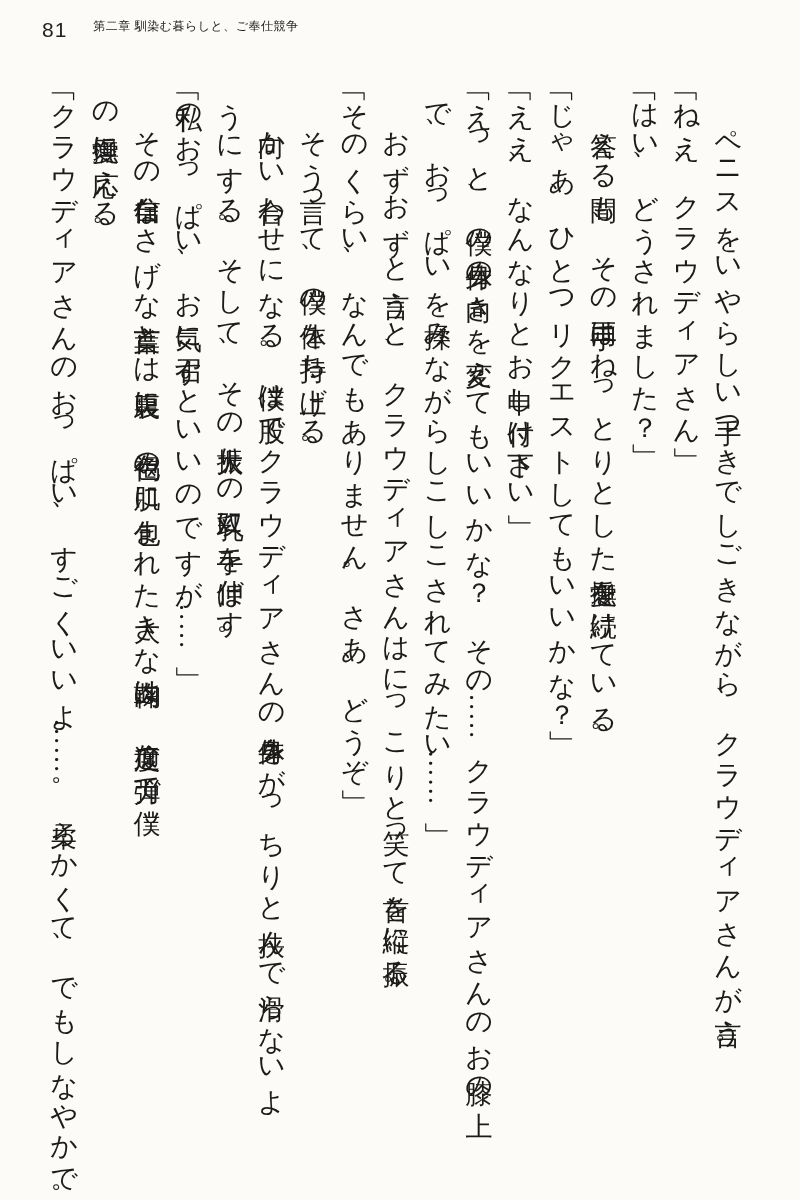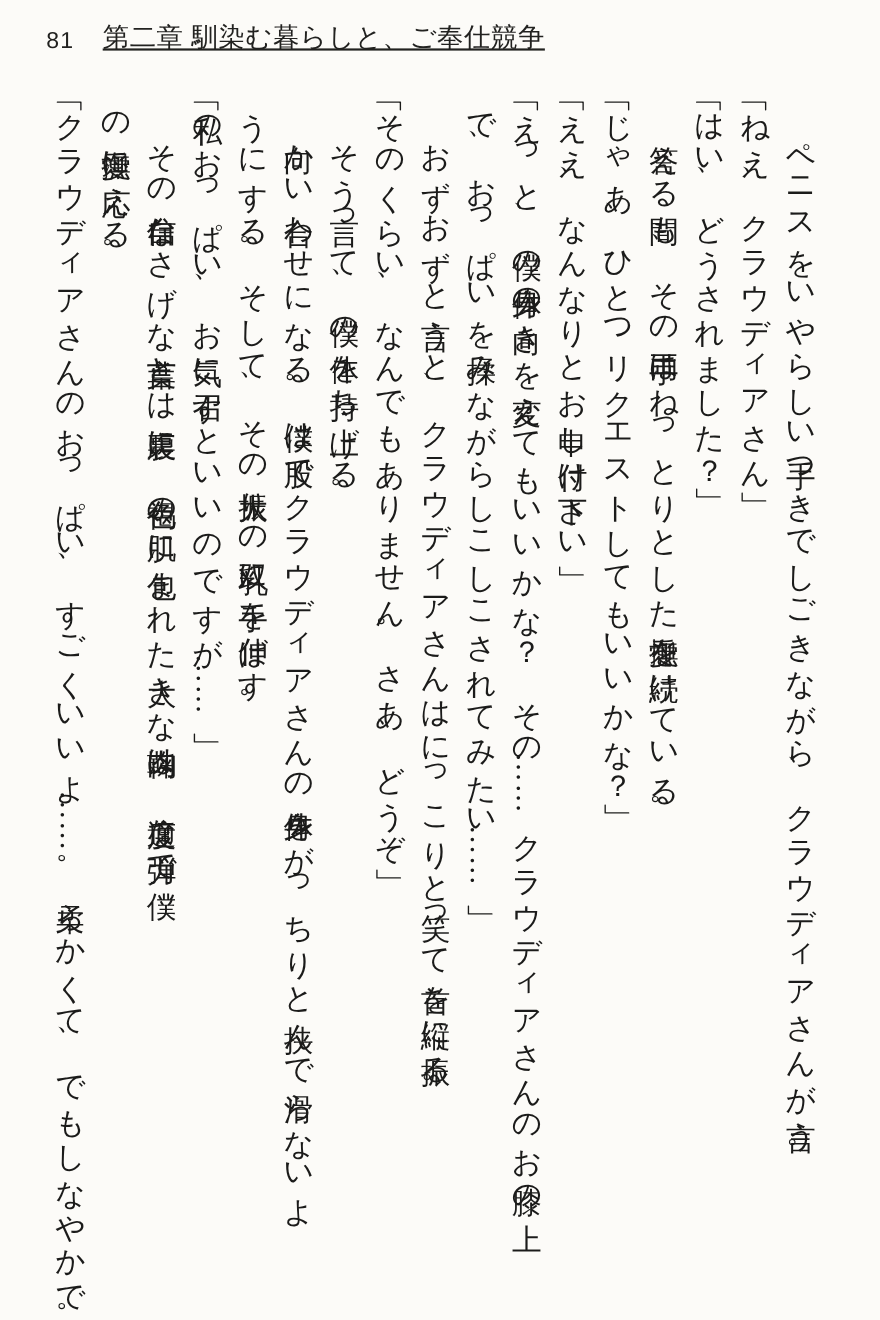--- a/index.html
+++ b/index.html
@@ -12,33 +12,32 @@
     height: 1200px;
     background: #fcfbf8;
     overflow: hidden;
     font-family: "Liberation Serif", "DejaVu Serif", serif;
   }
   .page-header {
     position: absolute;
     top: 18px;
     left: 42px;
     display: flex;
-    align-items: flex-end;
+    align-items: flex-start;
     gap: 26px;
     font-family: "Liberation Sans", "DejaVu Sans", sans-serif;
     color: #222220;
   }
   .page-number {
     font-size: 21px;
     letter-spacing: 1px;
   }
   .chapter-title {
-    font-size: 24px;
+    font-size: 12px;
     letter-spacing: 0.5px;
-    text-decoration: underline;
   }
   .text-body {
     position: absolute;
     top: 84px;
     left: 40px;
     width: 708px;
     height: 1110px;
     writing-mode: vertical-rl;
     text-orientation: mixed;
     font-size: 27px;

